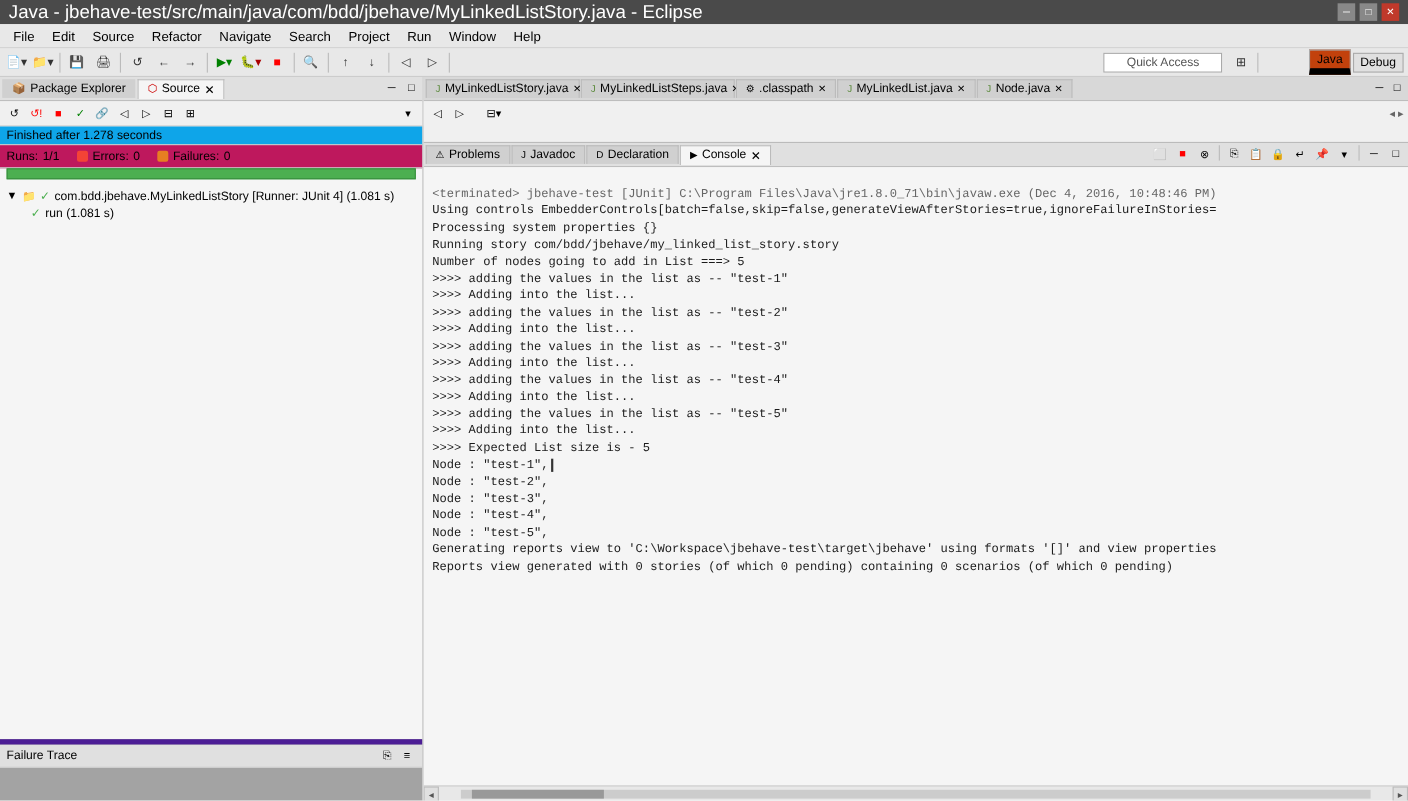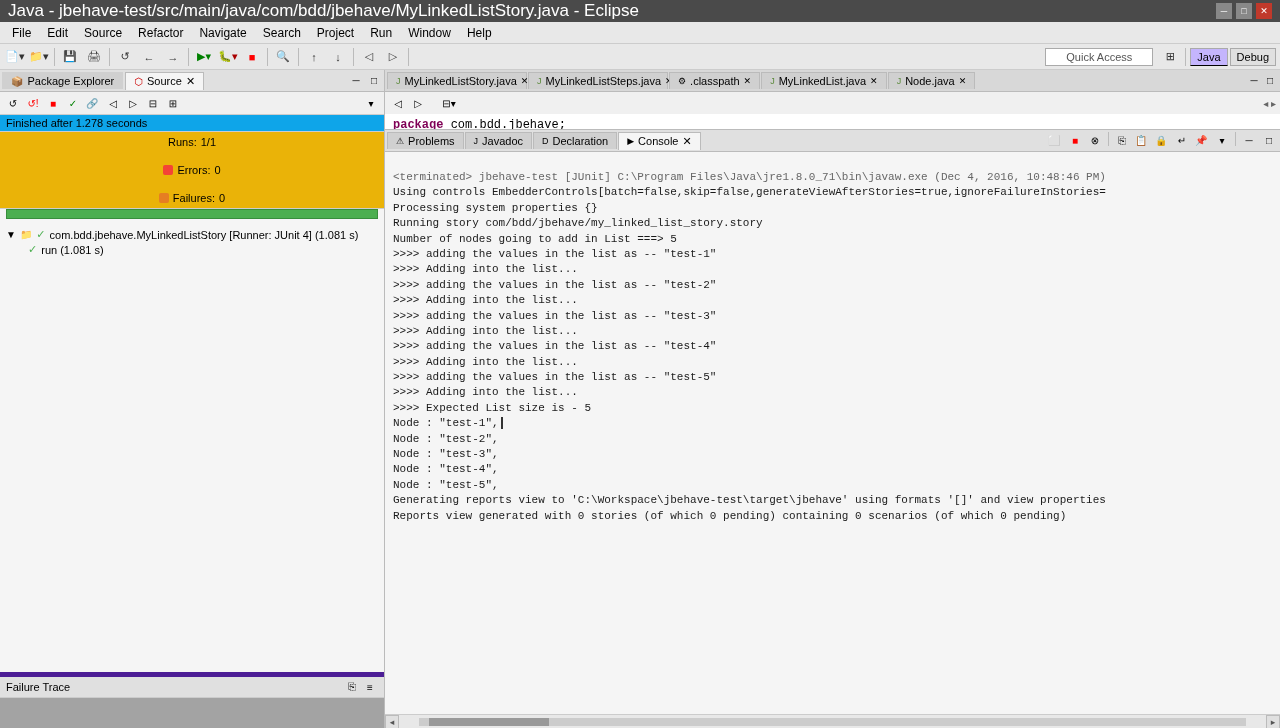--- a/index.html
+++ b/index.html
@@ -66,21 +66,21 @@
       cursor: text;
     }
     .perspective-btns { display: flex; align-items: center; gap: 2px; margin-left: 4px; }
     .persp-btn {
       padding: 2px 6px;
       font-size: 11px;
       border: 1px solid #aaa;
       background: #e0e0e0;
       cursor: pointer;
     }
-    .persp-btn.active { background: #c4b5fd; border-bottom: 1px solid #000000; }
+    .persp-btn.active { background: #c2410c; border-bottom: 6px solid #000000; margin-left: 42px; }
 
     
     #main-area {
       display: flex;
       height: calc(728px - 22px - 22px - 26px);
     }
 
     
     #left-panel {
       width: 385px;
@@ -140,22 +140,21 @@
       padding: 2px 6px;
       font-size: 11px;
       border-bottom: 1px solid #ccc;
     }
     .junit-stats {
       display: flex;
       align-items: center;
       padding: 4px 6px;
       gap: 16px;
       border-bottom: 1px solid #ccc;
-      background: #eab308;
-      flex-direction: column;
+      background: #be185d;
     }
     .stat-item { display: flex; align-items: center; gap: 4px; font-size: 11px; }
     .stat-dot { width: 10px; height: 10px; border-radius: 2px; }
     .stat-red { background: #f44336; }
     .progress-bar-container {
       margin: 0 6px 4px;
       height: 10px;
       background: #4CAF50;
       border: 1px solid #388E3C;
     }
@@ -490,24 +489,20 @@
       </div>
 
       <div class="editor-toolbar">
         <button class="exp-btn">◁</button>
         <button class="exp-btn">▷</button>
         <button class="exp-btn" style="width:40px;">⊟▾</button>
         <div style="flex:1;"></div>
         <span style="font-size:10px;color:#666;">◂ ▸</span>
       </div>
 
-      <div class="editor-content">
-        <span class="keyword">package</span>
-        <span> com.bdd.jbehave;</span>
-      </div>
     </div>
 
     <div id="console-area">
 
       <div class="console-tab-bar">
         <div class="console-tab">
           <span style="font-size:9px;">⚠</span>
           <span>Problems</span>
         </div>
         <div class="console-tab">

